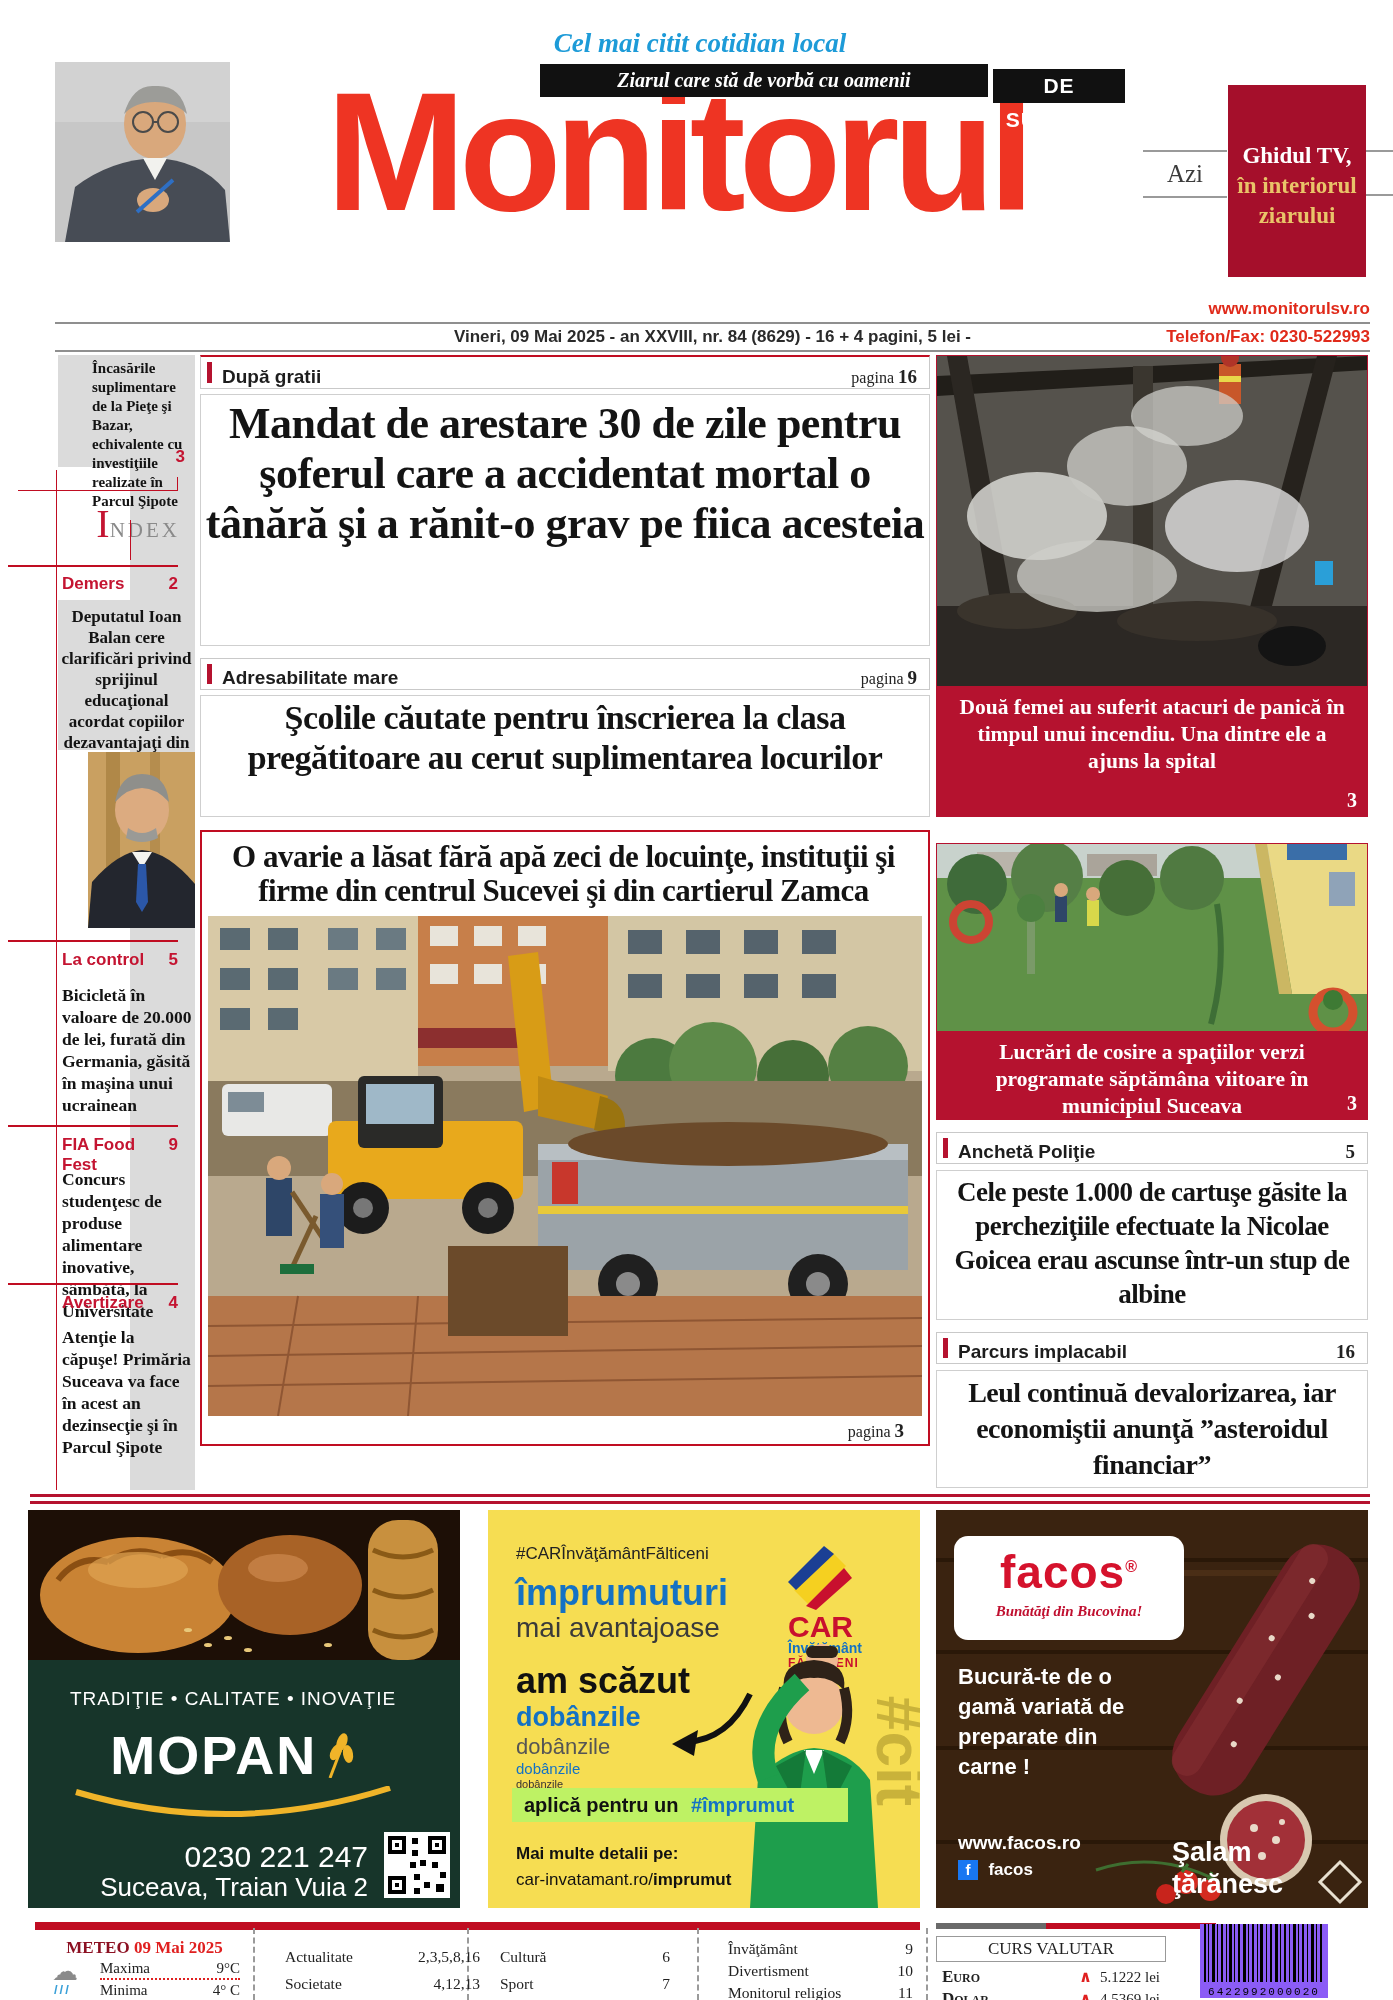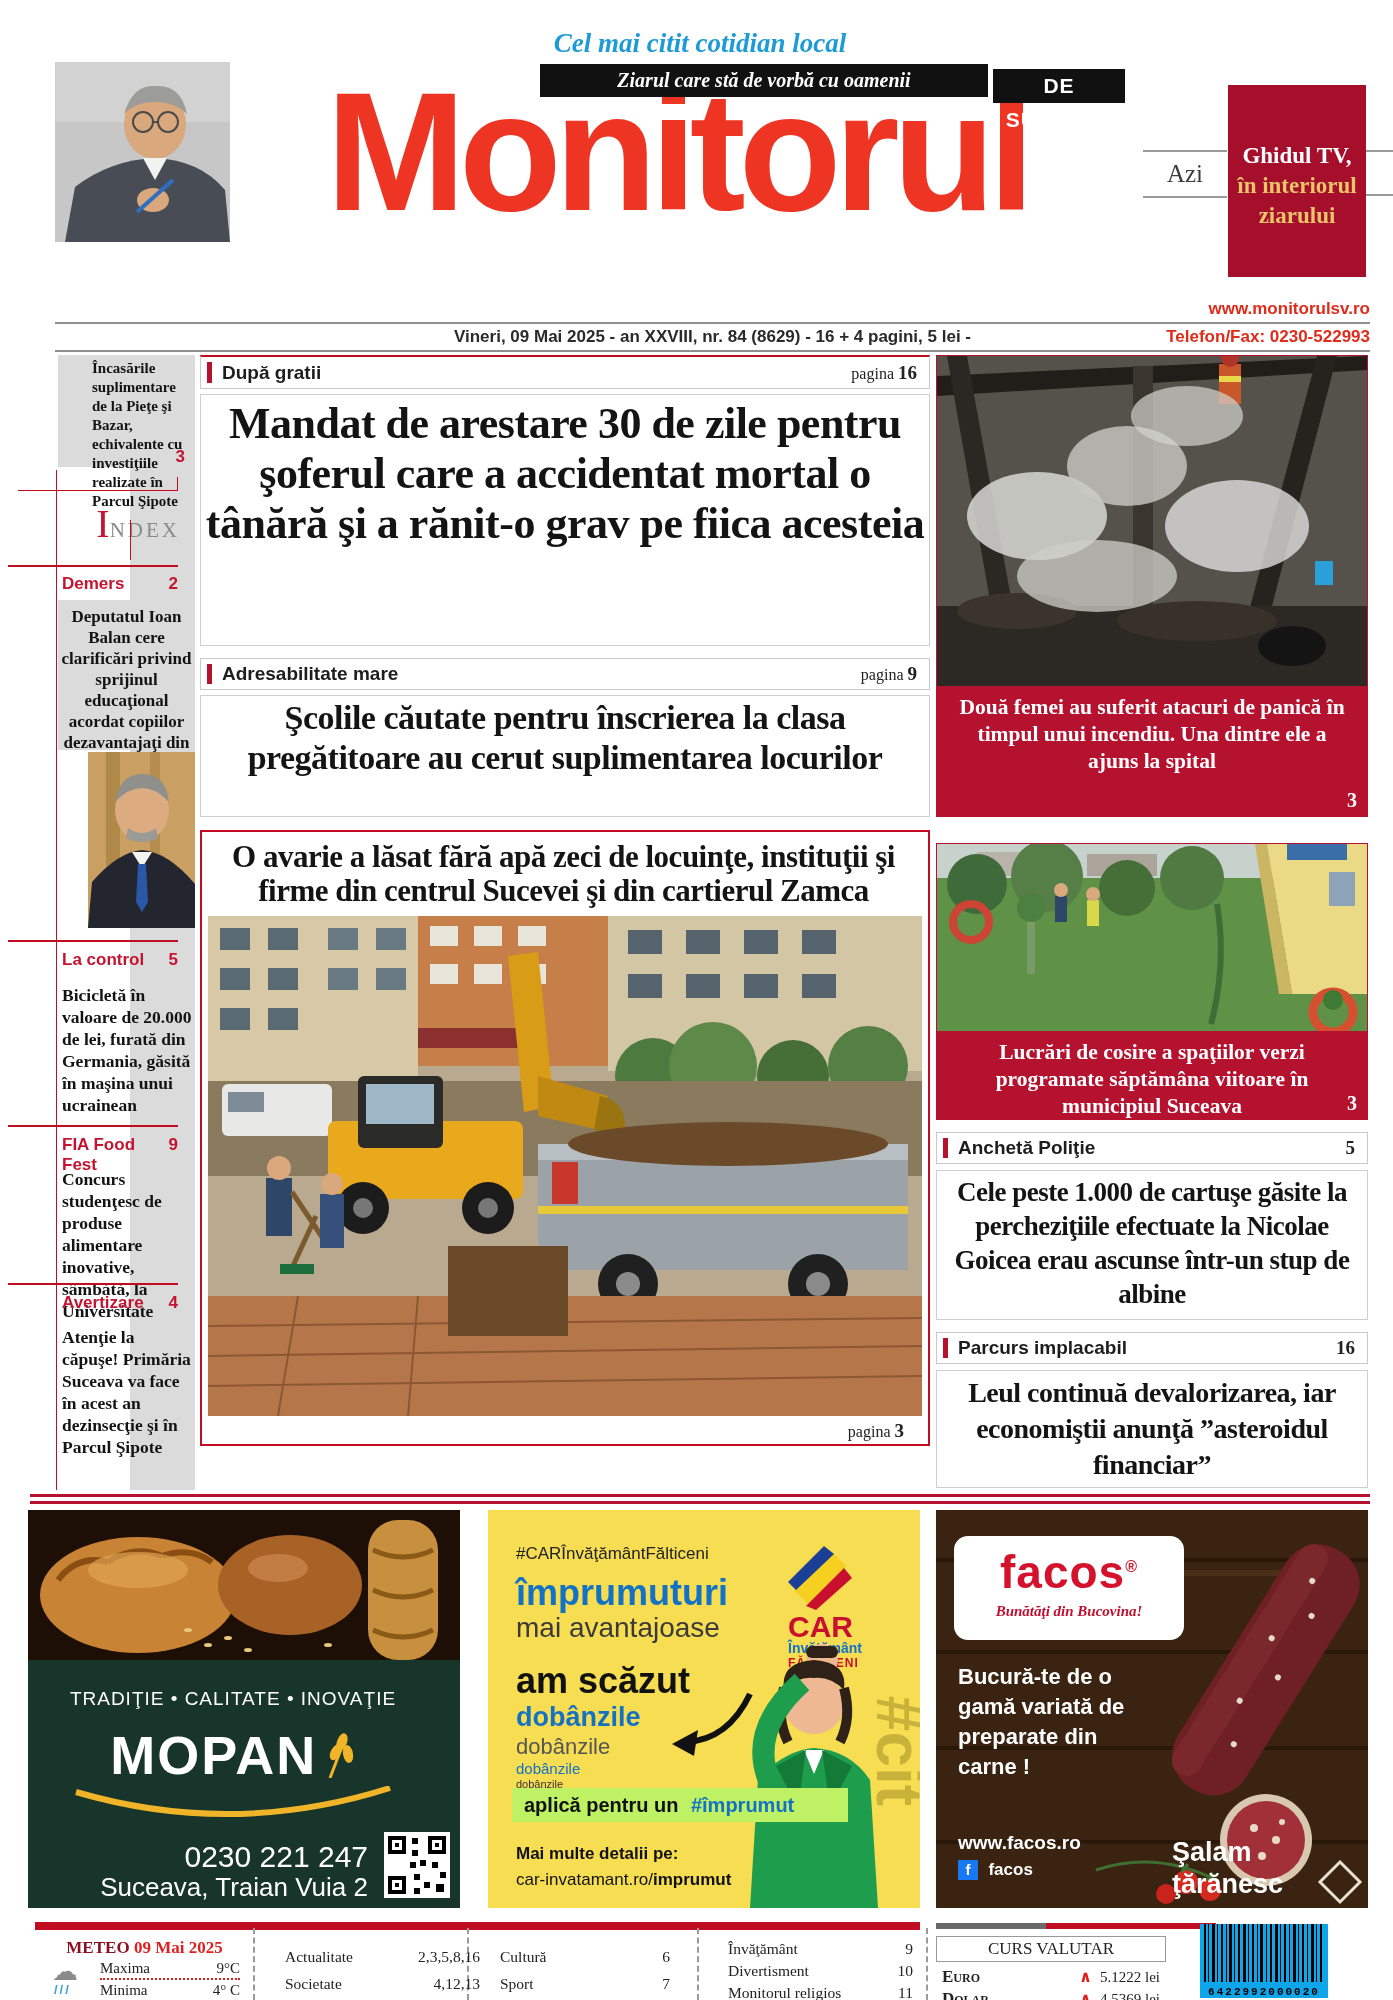--- a/index.html
+++ b/index.html
@@ -3,21 +3,21 @@
 <meta charset="utf-8">
 <style>
   html,body{margin:0;padding:0;background:#e8e8e8;}
   #page{position:relative;width:1393px;height:2000px;background:#fff;margin:0 auto;overflow:hidden;
         font-family:"Liberation Sans","DejaVu Sans",sans-serif;}
   .abs{position:absolute;}
   .serif{font-family:"Liberation Serif","DejaVu Serif",serif;}
   .hl{font-family:"Liberation Serif","DejaVu Serif",serif;font-weight:bold;color:#141414;
       text-align:center;letter-spacing:-0.5px;}
   .hlbox{border:1px solid #cfcfcf;background:#fff;}
-  .kicker{border:1px solid #c9c9c9;background:#fff;display:flex;align-items:center;}
+  .kicker{border:1px solid #c9c9c9;background:#fff;display:flex;align-items:flex-end;}
   .kbar{width:5px;align-self:stretch;margin:5px 10px 5px 6px;background:#b5122f;}
   .klabel{font-weight:bold;font-size:19px;color:#1d1d1d;}
   .kpage{margin-left:auto;padding-right:12px;font-family:"Liberation Serif",serif;font-size:16px;color:#222;}
   .kpage b{font-size:19px;}
   .capbox{background:#b5122f;color:#fff;font-family:"Liberation Serif",serif;font-weight:bold;
           text-align:center;font-size:21.5px;line-height:27px;padding:8px 18px 0 18px;box-sizing:border-box;}
   .cappage{position:absolute;right:10px;bottom:2px;font-size:20px;}
   .sbk{display:flex;justify-content:space-between;font-weight:bold;font-size:17px;color:#c41431;}
   .sbt{font-family:"Liberation Serif",serif;font-weight:bold;color:#131313;font-size:17px;line-height:21px;}
   .graystrip{background:#dbdbdb;}
@@ -534,21 +534,21 @@
       <span style="color:#e02020;font-weight:bold;margin:0 8px 0 auto;">∧</span>
       <span style="font-size:15px;color:#222;">5.1222 lei</span>
     </div>
     <div class="serif" style="display:flex;align-items:baseline;margin-top:2px;padding:0 6px;">
       <span style="font-variant:small-caps;font-weight:bold;font-size:17px;color:#222;">Dolar</span>
       <span style="color:#e02020;font-weight:bold;margin:0 8px 0 auto;">∧</span>
       <span style="font-size:15px;color:#222;">4.5369 lei</span>
     </div>
   </div>
 
-  <div class="abs" style="left:1200px;top:1924px;width:128px;height:74px;background:#0ea5e9;font-weight:bold;">
+  <div class="abs" style="left:1200px;top:1924px;width:128px;height:74px;background:#8b5cf6;">
     <svg width="128" height="58">
       <g fill="#000">
         <rect x="4" width="2" height="58"></rect>
           <rect x="8" width="1" height="58"></rect>
           <rect x="12" width="3" height="58"></rect>
         <rect x="17" width="1" height="58"></rect>
           <rect x="21" width="2" height="58"></rect>
           <rect x="26" width="1" height="58"></rect>
         <rect x="29" width="3" height="58"></rect>
           <rect x="34" width="1" height="58"></rect>

